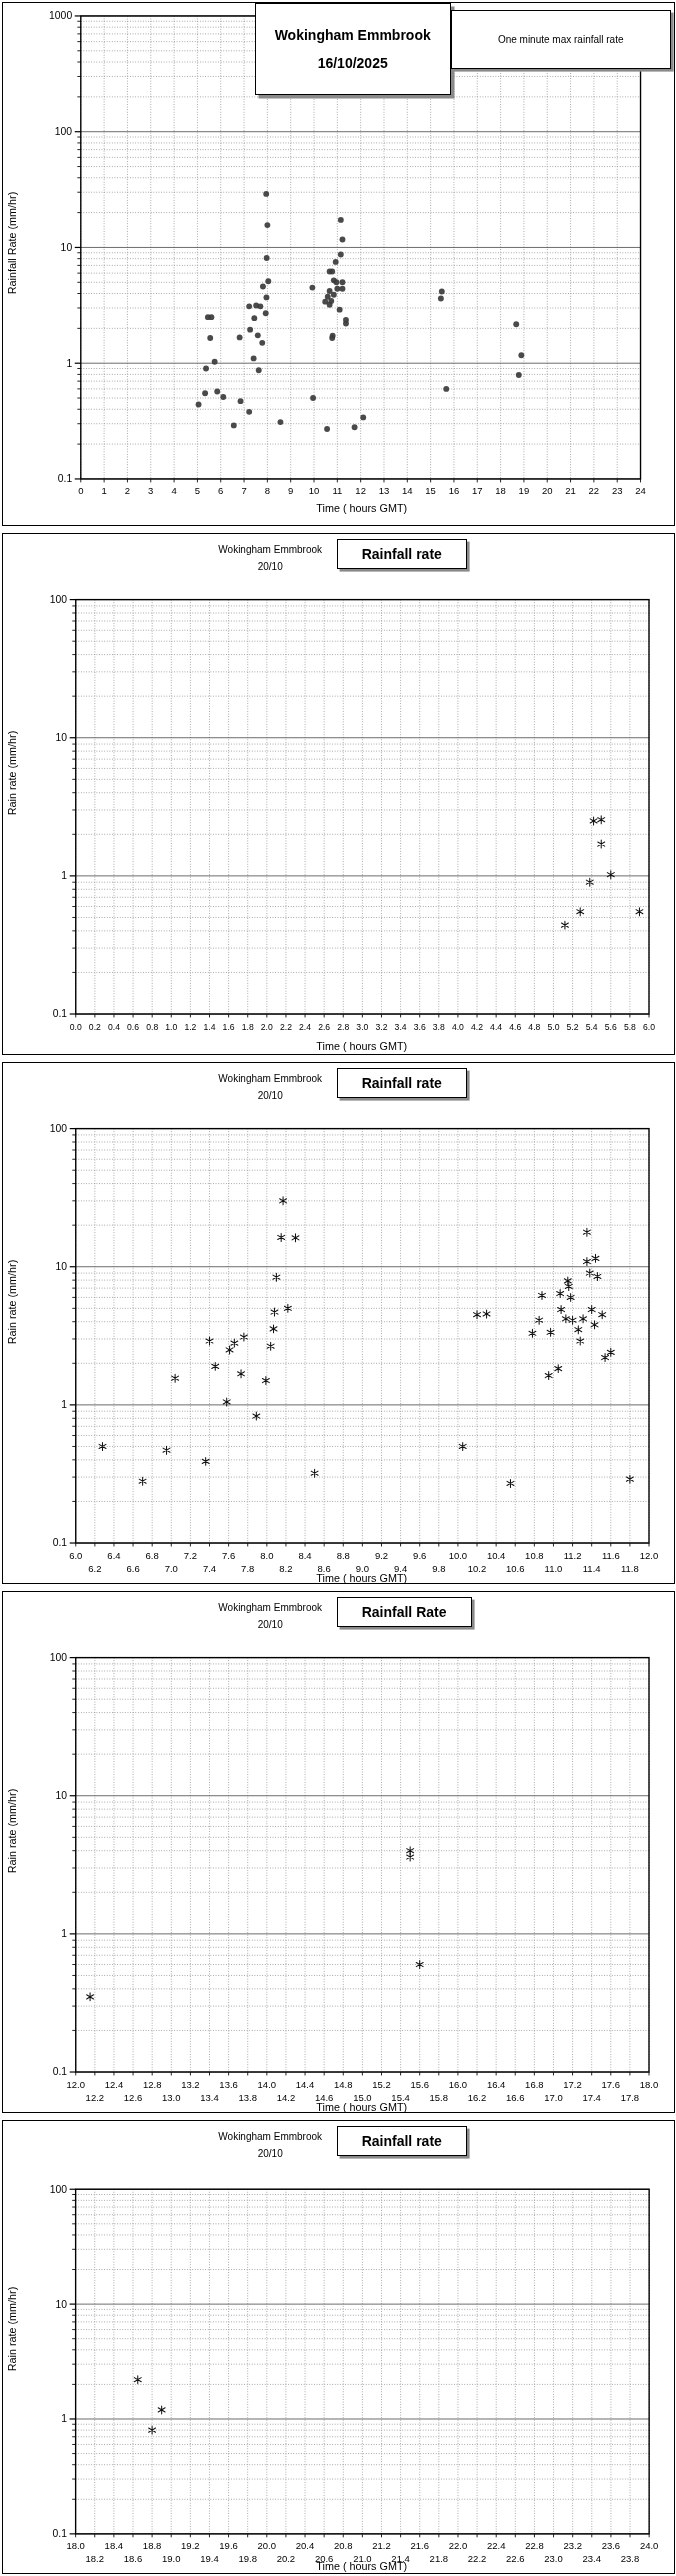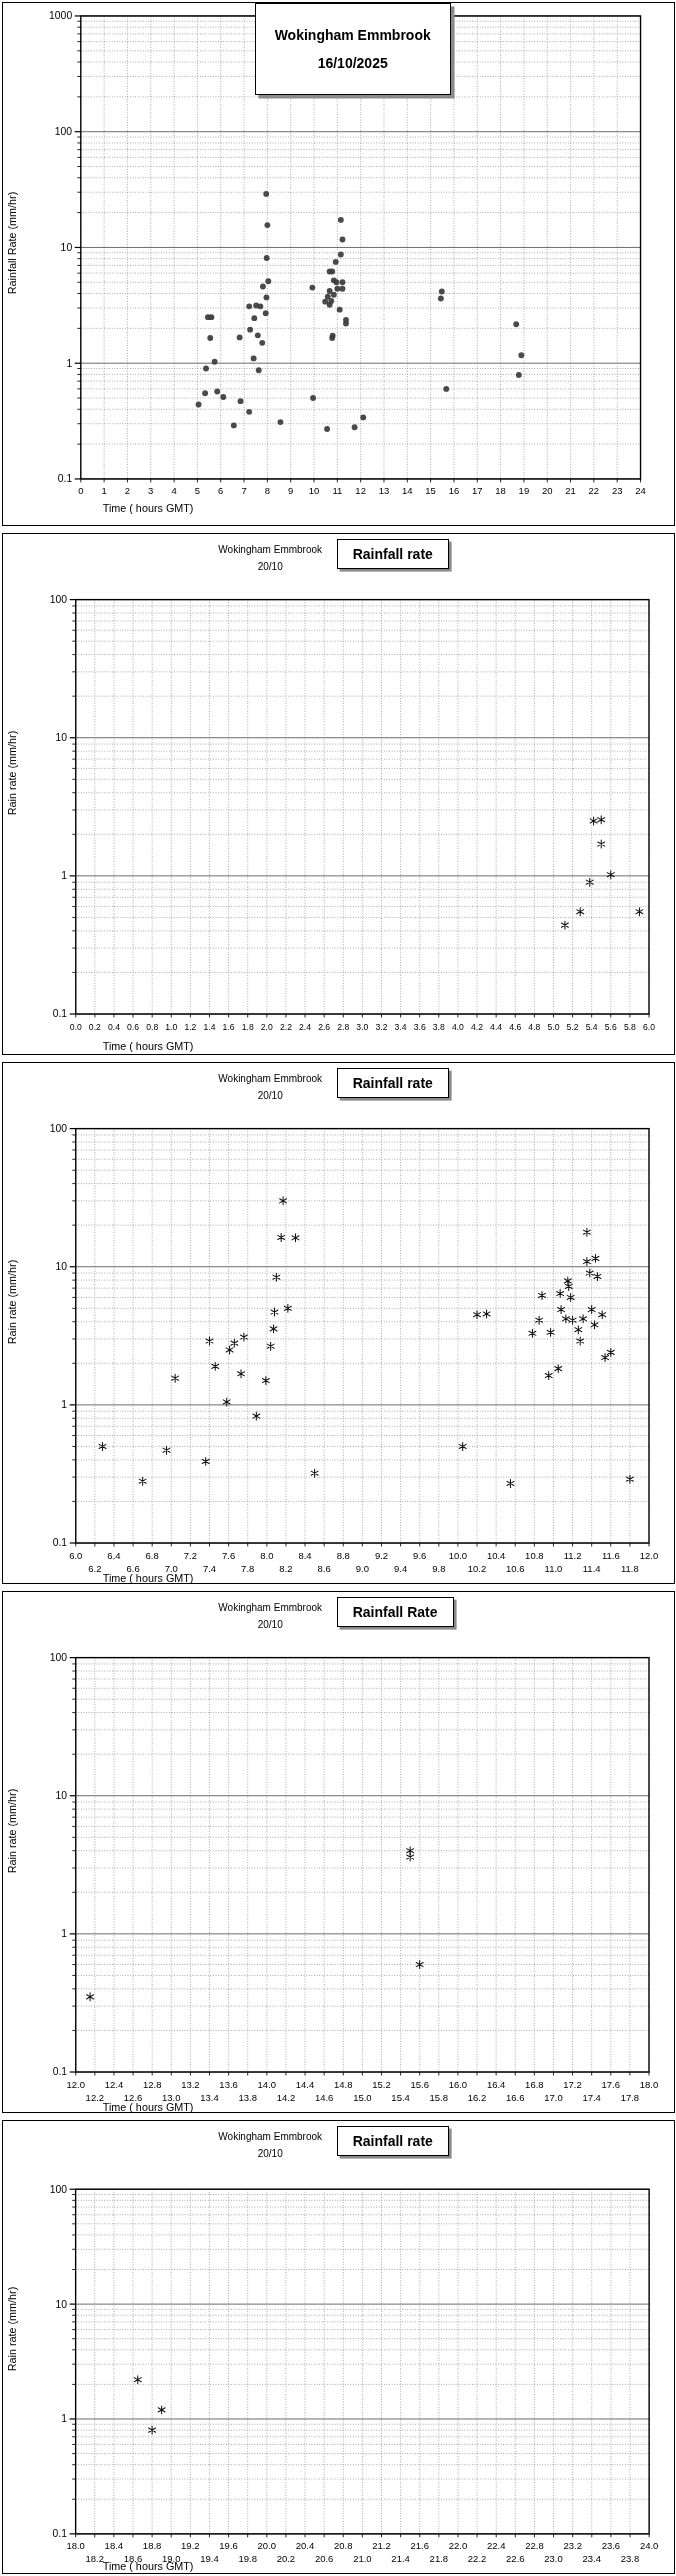--- a/index.html
+++ b/index.html
@@ -8,24 +8,24 @@
   .panel:first-of-type{margin-top:1.7px;}
   svg.plot{position:absolute;left:0;top:0;}
   svg text{font-family:"Liberation Sans",sans-serif;fill:#000;}
   .main-title-box{position:absolute;left:252px;top:0;width:194px;height:90px;background:#fff;border:0.9px solid #000;
     box-shadow:3.5px 3.5px 0 #8a8a8a;display:flex;flex-direction:column;align-items:center;justify-content:center;gap:12px;z-index:3;}
   .mt1,.mt2{font-weight:bold;font-size:14px;}
   .sub-box{position:absolute;left:448px;top:7px;width:218px;height:57px;background:#fff;border:0.9px solid #000;
     box-shadow:2.6px 2.6px 0 #8a8a8a;display:flex;align-items:center;justify-content:center;font-size:10px;z-index:3;}
   .small-title{position:absolute;left:112px;top:7px;width:311px;text-align:center;font-size:10px;line-height:17.3px;z-index:3;}
   .rate-box{position:absolute;left:334px;top:5.2px;background:#fff;border:0.9px solid #000;box-shadow:2.6px 2.6px 0 #8a8a8a;
-    padding:6px 15px;font-weight:bold;font-size:14px;z-index:3;}
+    padding:6px 24px;font-weight:bold;font-size:14px;z-index:3;}
   .ylab{position:absolute;left:3.5px;top:46%;transform:translateY(-50%);writing-mode:vertical-rl;
     -webkit-transform:translateY(-50%) rotate(180deg);transform:translateY(-50%) rotate(180deg);font-size:10.8px;z-index:2;}
-  .xlab{position:absolute;left:100px;width:518px;text-align:left;font-size:10.8px;z-index:2;}
+  .xlab{position:absolute;left:100px;width:518px;text-align:center;font-size:10.8px;z-index:2;}
 </style>
 </head>
 <body>
 
 <section class="panel" style="height:524px">
   <svg class="plot" width="673" height="520" viewBox="0 0 779 602">
       <line x1="90" y1="15" x2="90" y2="551" stroke="#8f8f8f" stroke-width="1" stroke-dasharray="1 2"></line>
       <line x1="90" y1="551" x2="90" y2="555" stroke="#000" stroke-width="1"></line>
       <text x="90" y="569" text-anchor="middle" font-size="11">0</text>
       <line x1="117" y1="15" x2="117" y2="551" stroke="#8f8f8f" stroke-width="1" stroke-dasharray="1 2"></line>
@@ -241,20 +241,21 @@
       <circle cx="506.87999999999994" cy="342.1330515485558" r="3.4" fill="#3b3b3b" opacity="0.92"></circle>
       <circle cx="513.0899999999999" cy="446.7277324485917" r="3.4" fill="#3b3b3b" opacity="0.92"></circle>
       <circle cx="594.0900000000001" cy="371.91439566429705" r="3.4" fill="#3b3b3b" opacity="0.92"></circle>
       <circle cx="600.03" cy="407.8630945260143" r="3.4" fill="#3b3b3b" opacity="0.92"></circle>
       <circle cx="597.06" cy="430.71796976708083" r="3.4" fill="#3b3b3b" opacity="0.92"></circle>
     </svg>
   <div class="main-title-box">
     <div class="mt1">Wokingham Emmbrook</div>
     <div class="mt2">16/10/2025</div>
   </div>
+  <div class="sub-box">One minute max rainfall rate</div>
   <div class="ylab">Rainfall Rate (mm/hr)</div>
   <div class="xlab" style="top:499px">Time ( hours GMT)</div>
 </section>
 
 <section class="panel" style="height:522px">
   <svg class="plot" width="673" height="518" viewBox="0 0 779 600">
       <line x1="84" y1="76" x2="84" y2="556" stroke="#8f8f8f" stroke-width="1" stroke-dasharray="1 2"></line>
       <line x1="84" y1="556" x2="84" y2="560" stroke="#000" stroke-width="1"></line>
       <text x="84" y="574" text-anchor="middle" font-size="10">0.0</text>
       <line x1="106.13333333333334" y1="76" x2="106.13333333333334" y2="556" stroke="#8f8f8f" stroke-width="1" stroke-dasharray="1 2"></line>

